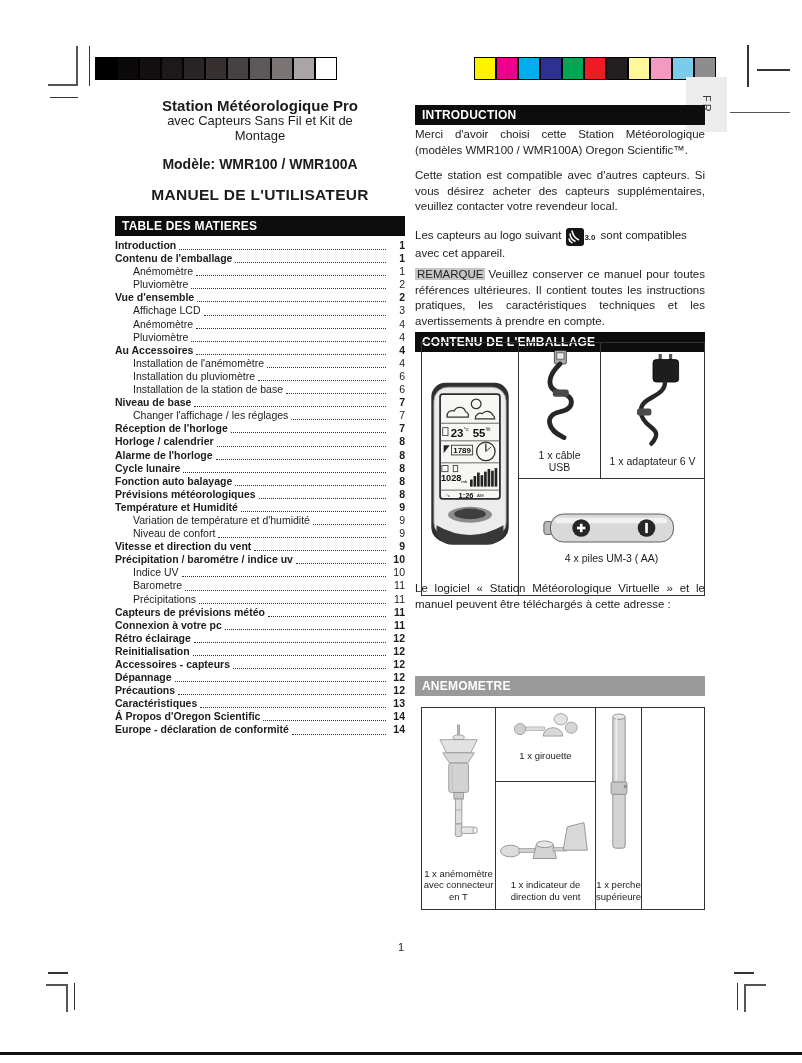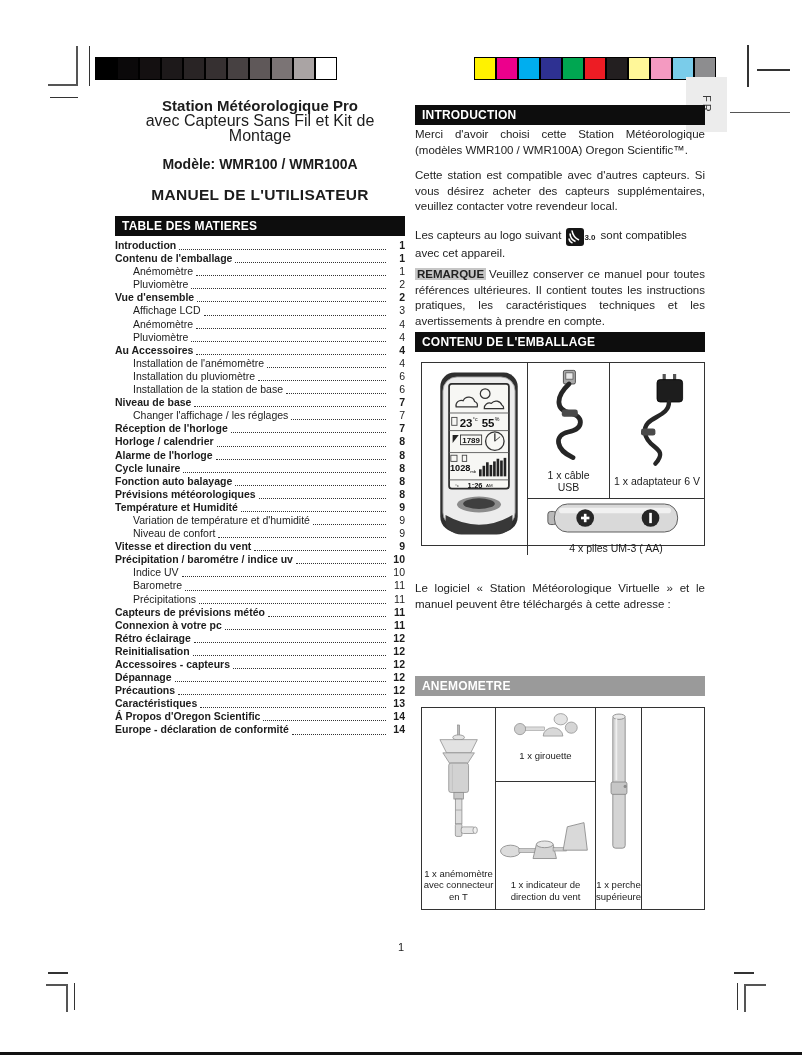--- a/index.html
+++ b/index.html
@@ -19,48 +19,48 @@
 
   
   .fr-tab { position:absolute; left:686px; top:77px; width:41px; height:55px;
     background:#ececec; display:flex; align-items:center; justify-content:center; }
   .fr-tab span { writing-mode:vertical-rl; font-size:11px; color:#3a3a3a; letter-spacing:2px; }
 
   
   .lcol { position:absolute; left:115px; width:290px; }
   .title-block { top:98px; text-align:center; line-height:15px; }
   .t1 { font-size:15px; font-weight:bold; }
-  .t2 { font-size:16px; }
+  .t2 { font-size:13px; }
   .model { top:156px; text-align:center; font-size:14px; font-weight:bold; }
   .manual { top:186px; text-align:center; font-size:15.5px; font-weight:bold; letter-spacing:0.3px; }
 
   .secbar { position:absolute; width:290px; background:#0d0d0d; color:#fff;
     font-weight:bold; font-size:12px; padding:3px 7px; letter-spacing:0.2px; }
   .secbar.gray { background:#9a9a9a; }
 
   .toc { top:239px; }
   .toc-row { display:flex; align-items:flex-end; font-size:10.5px; line-height:13.1px; height:13.1px; }
   .toc-row.main { font-weight:bold; }
   .toc-row.sub { padding-left:18px; }
   .toc-label { white-space:nowrap; }
   .toc-dots { flex:1; min-width:6px; border-bottom:1.2px dotted #333; margin:0 3px 2px 3px; }
   .toc-page { min-width:16px; text-align:right; }
 
   
   .rcol { position:absolute; left:415px; width:290px; }
   .para { font-size:11.5px; line-height:15.5px; text-align:justify; color:#222; }
-  .note-label { background:#c6c6c6; font-weight:bold; padding:0 2px; margin-right:3px; }
+  .note-label { background:#c6c6c6; font-weight:normal; padding:0 2px; margin-right:3px; }
 
   .wireless-logo { display:inline-flex; flex-direction:row; align-items:center;
     vertical-align:-7px; margin:0 5px; line-height:0; }
   .wireless-logo em { font-style:normal; font-weight:bold; font-size:8px; line-height:8px; margin-top:1px; }
 
   
-  .pack-table { position:absolute; left:421px; top:362px; width:284px; height:184px;
-    border:1.5px solid #333; display:grid; grid-template-columns:97px 82px 1fr; grid-template-rows:136px 1fr;padding-left:9px; }
+  .pack-table { position:absolute; left:421px; top:342px; width:284px; height:254px;
+    border:1.5px solid #333; display:grid; grid-template-columns:97px 82px 1fr; grid-template-rows:136px 1fr; }
   .cell { display:flex; flex-direction:column; align-items:center; justify-content:center; }
   .cell .lbl { font-size:10.5px; line-height:12.5px; text-align:center; margin-top:5px; }
   .pt-device { grid-area:1/1/3/2; border-right:1.5px solid #333; }
   .pt-usb { grid-area:1/2/2/3; border-right:1.5px solid #333; border-bottom:1.5px solid #333; }
   .pt-adapter { grid-area:1/3/2/4; border-bottom:1.5px solid #333; }
   .pt-batt { grid-area:2/2/3/4; }
 
   .software { top:581px; }
   .url-line { font-size:11.5px; line-height:15.5px; text-decoration:underline; color:#1c1c1c; }
 

